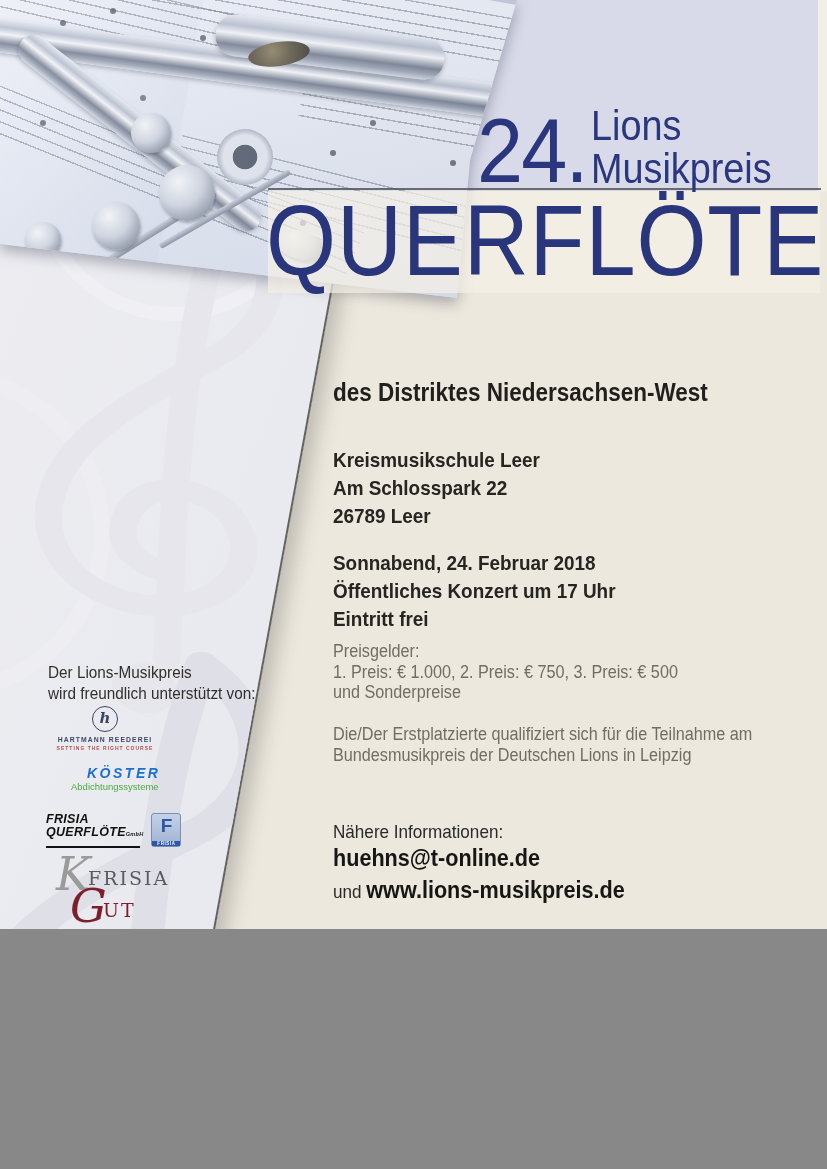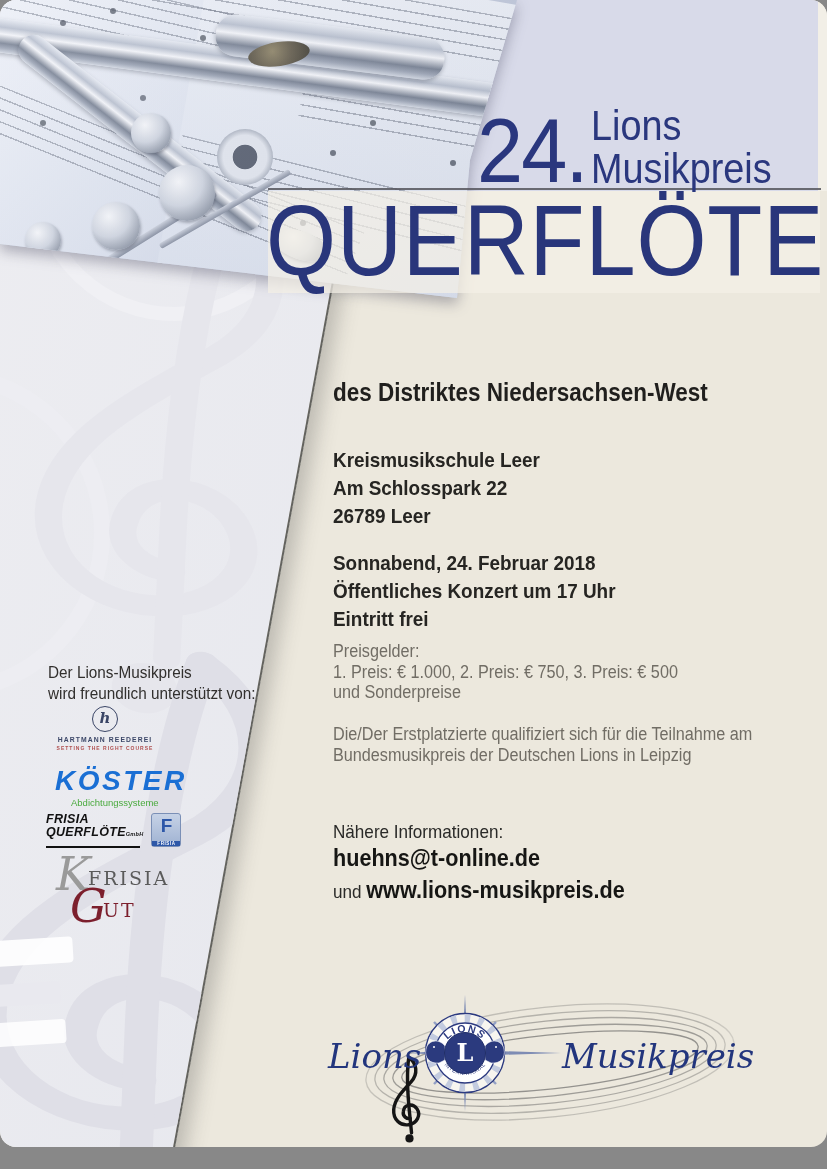--- a/index.html
+++ b/index.html
@@ -1,20 +1,19 @@
 <!DOCTYPE html>
 <html><head>
 <meta charset="utf-8">
 <style>
   html,body{margin:0;padding:0;background:#888;}
   .poster{
-    position:relative;width:827px;height:1147px;overflow:hidden;
+    position:relative;width:827px;height:929px;overflow:hidden;
     background:#ece8dd;
     font-family:"Liberation Sans",sans-serif;
-    border-radius:16px;
   }
   .abs{position:absolute;}
   .sq{transform:scaleX(.9);transform-origin:0 0;white-space:nowrap;}
 
   
   .band-lavender{left:0;top:0;width:818px;height:191px;background:#d8dae9;}
   .strip-right{left:818px;top:0;width:9px;height:191px;background:#f2efe7;}
   .qband{left:268px;top:191px;width:552px;height:102px;background:rgba(244,240,230,.72);}
   .divider{left:268px;top:188px;width:553px;height:2px;background:#55555c;opacity:.85;}
 
@@ -82,21 +81,21 @@
   .info-site b{font-size:24px;color:#161614;}
 
   
   .sp-intro{left:48px;top:663px;font-size:17px;line-height:20.5px;color:#32302e;}
   .hartmann{left:50px;top:706px;width:110px;text-align:center;}
   .h-circle{width:24px;height:24px;border:1.6px solid #3a4566;border-radius:50%;margin:0 auto 4px auto;
     font-family:"DejaVu Serif",serif;font-style:italic;font-weight:bold;font-size:15px;color:#3a4566;line-height:23px;}
   .h-name{font-size:6.8px;letter-spacing:1.1px;color:#3c4768;font-weight:bold;}
   .h-tag{font-size:5px;letter-spacing:1px;color:#b05050;margin-top:2px;font-weight:bold;}
   .koester{left:55px;top:765px;}
-  .k-name{font-size:28px;font-weight:bold;color:#1a6fd4;letter-spacing:2.5px;font-style:italic;}
+  .k-name{font-size:14px;font-weight:bold;color:#1a6fd4;letter-spacing:2.5px;font-style:italic;margin-left:32px;}
   .k-tag{font-size:9.5px;color:#4aaa3e;margin-top:0px;margin-left:16px;}
   .frisia{left:46px;top:813px;display:flex;align-items:flex-start;}
   .f-text{font-size:12.5px;font-weight:900;color:#111;line-height:13px;font-style:italic;letter-spacing:.3px;}
   .f-suffix{font-size:5.5px;font-weight:bold;}
   .f-rule{height:2.4px;background:#111;width:94px;margin-top:5px;}
   .f-badge{width:28px;height:32px;margin-left:8px;border:1.5px solid #7a8fb6;border-radius:3px;
     background:linear-gradient(#c6d2e6,#9fb2d2);text-align:center;position:relative;}
   .f-badge .fl{font-size:19px;font-weight:900;color:#2d57a8;line-height:24px;}
   .f-badge .fb{position:absolute;left:0;bottom:0;width:100%;background:#2d57a8;color:#fff;font-size:4.5px;font-weight:bold;letter-spacing:.6px;}
   .kulturgut{left:48px;top:853px;width:110px;height:78px;font-family:"DejaVu Serif",serif;}

